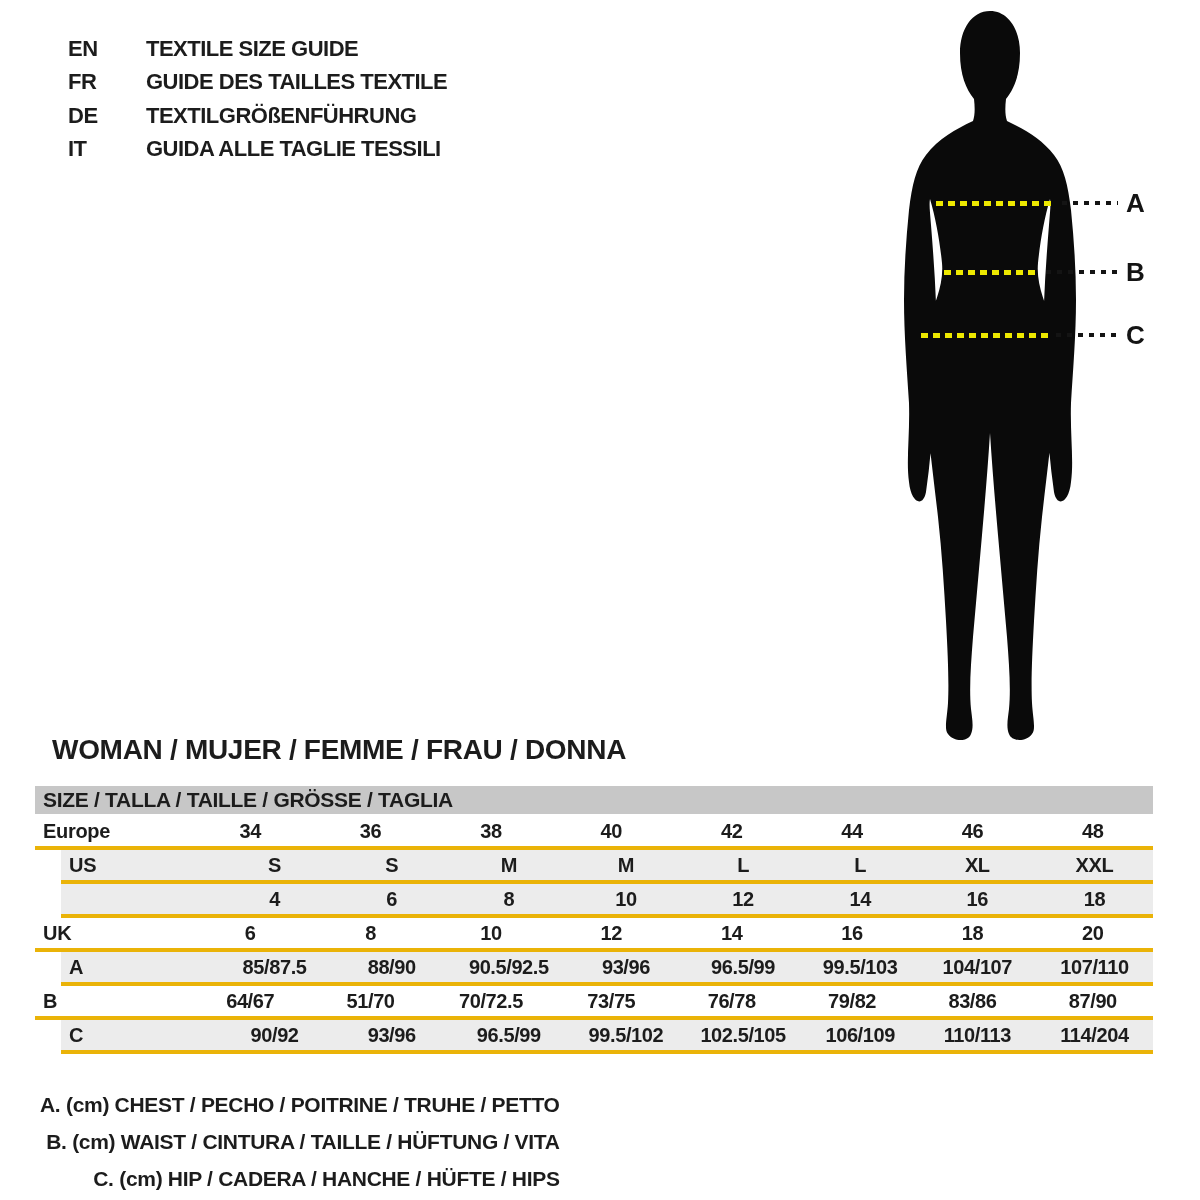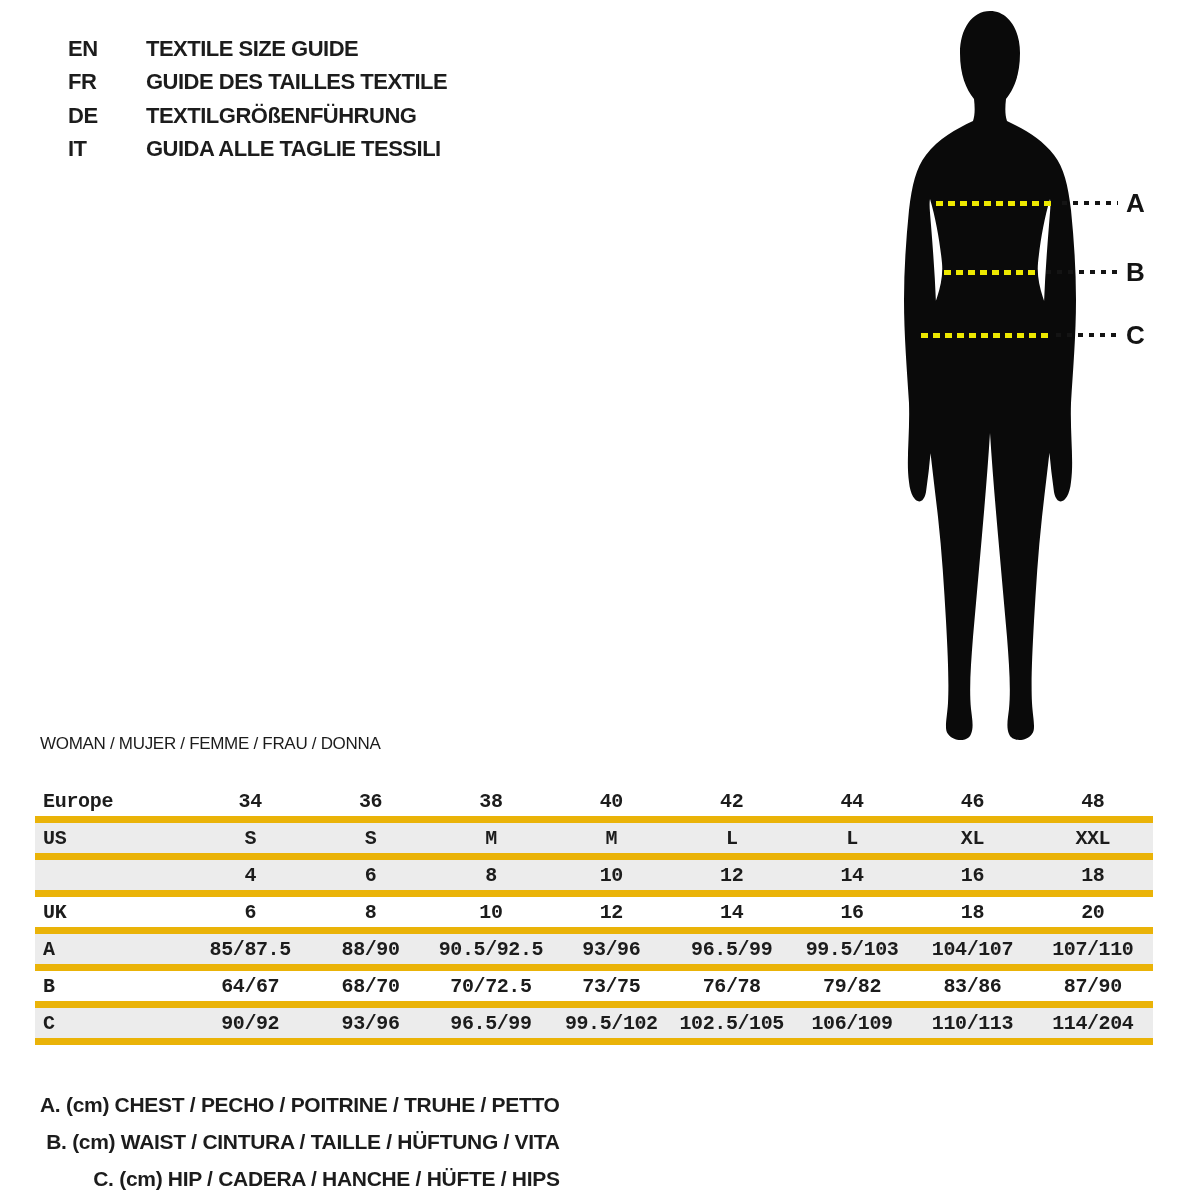--- a/index.html
+++ b/index.html
@@ -31,28 +31,28 @@
   #measure-a .m-dots{left:1062px;width:56px;}
   #measure-b{top:272px;}
   #measure-b .m-dash{left:944px;width:94px;}
   #measure-b .m-dots{left:1046px;width:72px;}
   #measure-c{top:335px;}
   #measure-c .m-dash{left:921px;width:128px;}
   #measure-c .m-dots{left:1056px;width:62px;}
   .measure .m-label{left:1126px;}
 
   
-  .group-title{position:absolute;left:40px;top:734px;font-size:17px;font-weight:400;
+  .group-title{position:absolute;left:52px;top:734px;font-size:28px;font-weight:700;
     letter-spacing:-0.3px;white-space:nowrap;}
   .size-table{position:absolute;left:35px;top:786px;width:1118px;}
   .st-header{height:28px;line-height:28px;background:#c7c7c7;padding-left:8px;
     font-size:21px;font-weight:700;letter-spacing:-0.3px;border-bottom:2px solid #fff;}
   .st-row{display:grid;grid-template-columns:155px repeat(8,1fr);height:30px;
-    align-items:center;border-bottom:7px solid #eab308;font-family:Liberation Mono, monospace;}
-  .st-row.shaded{background:#ececec;}
+    align-items:center;border-bottom:4px solid #eab308;}
+  .st-row.shaded{background:#ececec;margin-left:26px;}
   .st-row.plain{background:#ffffff;}
   .st-label{padding-left:8px;font-size:20px;font-weight:700;letter-spacing:-0.3px;}
   .st-cell{text-align:center;font-size:20px;font-weight:700;letter-spacing:-0.4px;}
 
   
   .legend{position:absolute;left:40px;top:1086px;text-align:right;}
   .legend-line{height:37px;line-height:37px;font-size:21px;font-weight:700;
     letter-spacing:-0.3px;white-space:nowrap;}
 </style>
 </head>
@@ -148,20 +148,21 @@
   </div>
   <div class="measure" id="measure-c">
     <div class="m-dash"></div>
     <div class="m-dots"></div>
     <span class="m-label">C</span>
   </div>
 
   <div class="group-title">WOMAN / MUJER / FEMME / FRAU / DONNA</div>
 
   <div class="size-table">
+    <div class="st-header">SIZE / TALLA / TAILLE / GRÖSSE / TAGLIA</div>
     <div id="table-rows">
         <div class="st-row plain">
           <div class="st-label">Europe</div>
           <div class="st-cell">34</div>
           <div class="st-cell">36</div>
           <div class="st-cell">38</div>
           <div class="st-cell">40</div>
           <div class="st-cell">42</div>
           <div class="st-cell">44</div>
           <div class="st-cell">46</div>
@@ -207,21 +208,21 @@
           <div class="st-cell">90.5/92.5</div>
           <div class="st-cell">93/96</div>
           <div class="st-cell">96.5/99</div>
           <div class="st-cell">99.5/103</div>
           <div class="st-cell">104/107</div>
           <div class="st-cell">107/110</div>
         </div>
         <div class="st-row plain">
           <div class="st-label">B</div>
           <div class="st-cell">64/67</div>
-          <div class="st-cell">68/70</div>
+          <div class="st-cell">51/70</div>
           <div class="st-cell">70/72.5</div>
           <div class="st-cell">73/75</div>
           <div class="st-cell">76/78</div>
           <div class="st-cell">79/82</div>
           <div class="st-cell">83/86</div>
           <div class="st-cell">87/90</div>
         </div>
         <div class="st-row shaded">
           <div class="st-label">C</div>
           <div class="st-cell">90/92</div>

